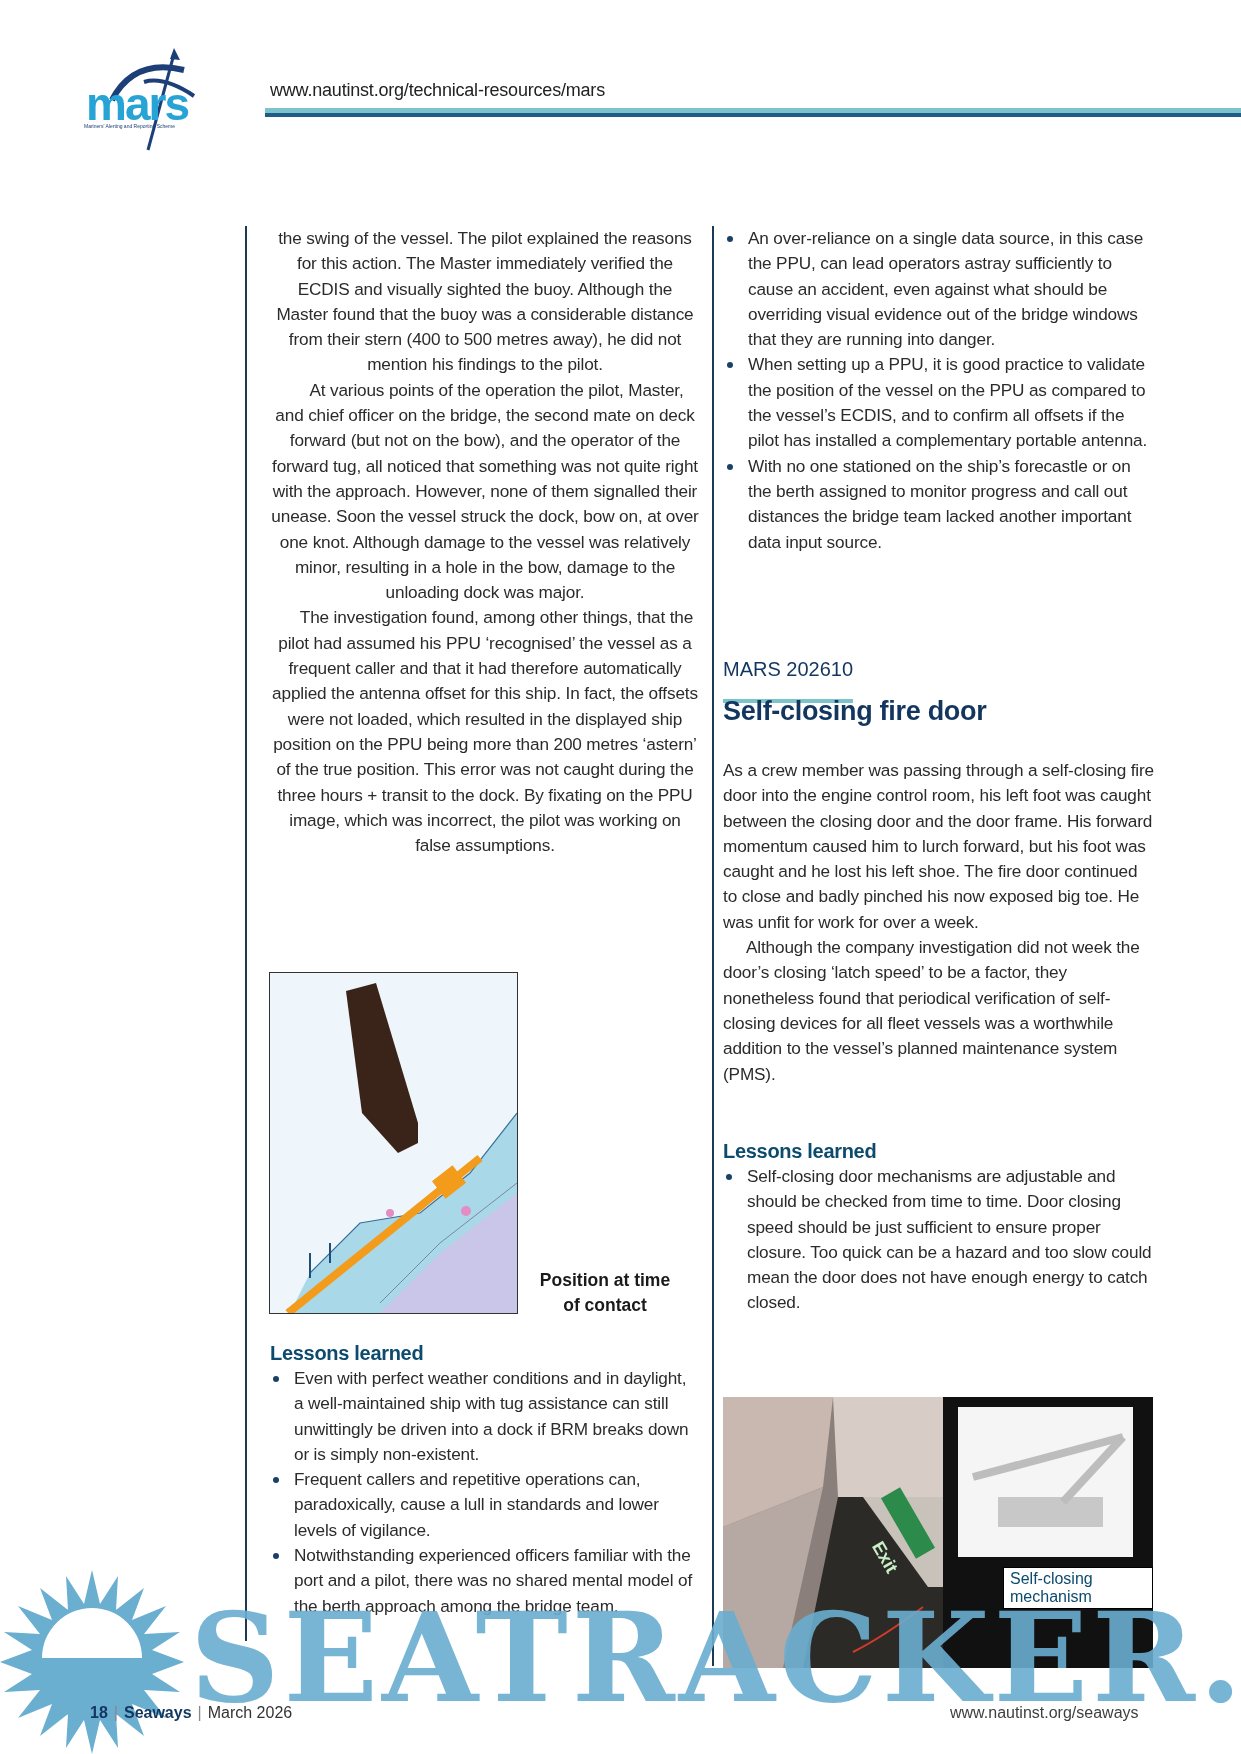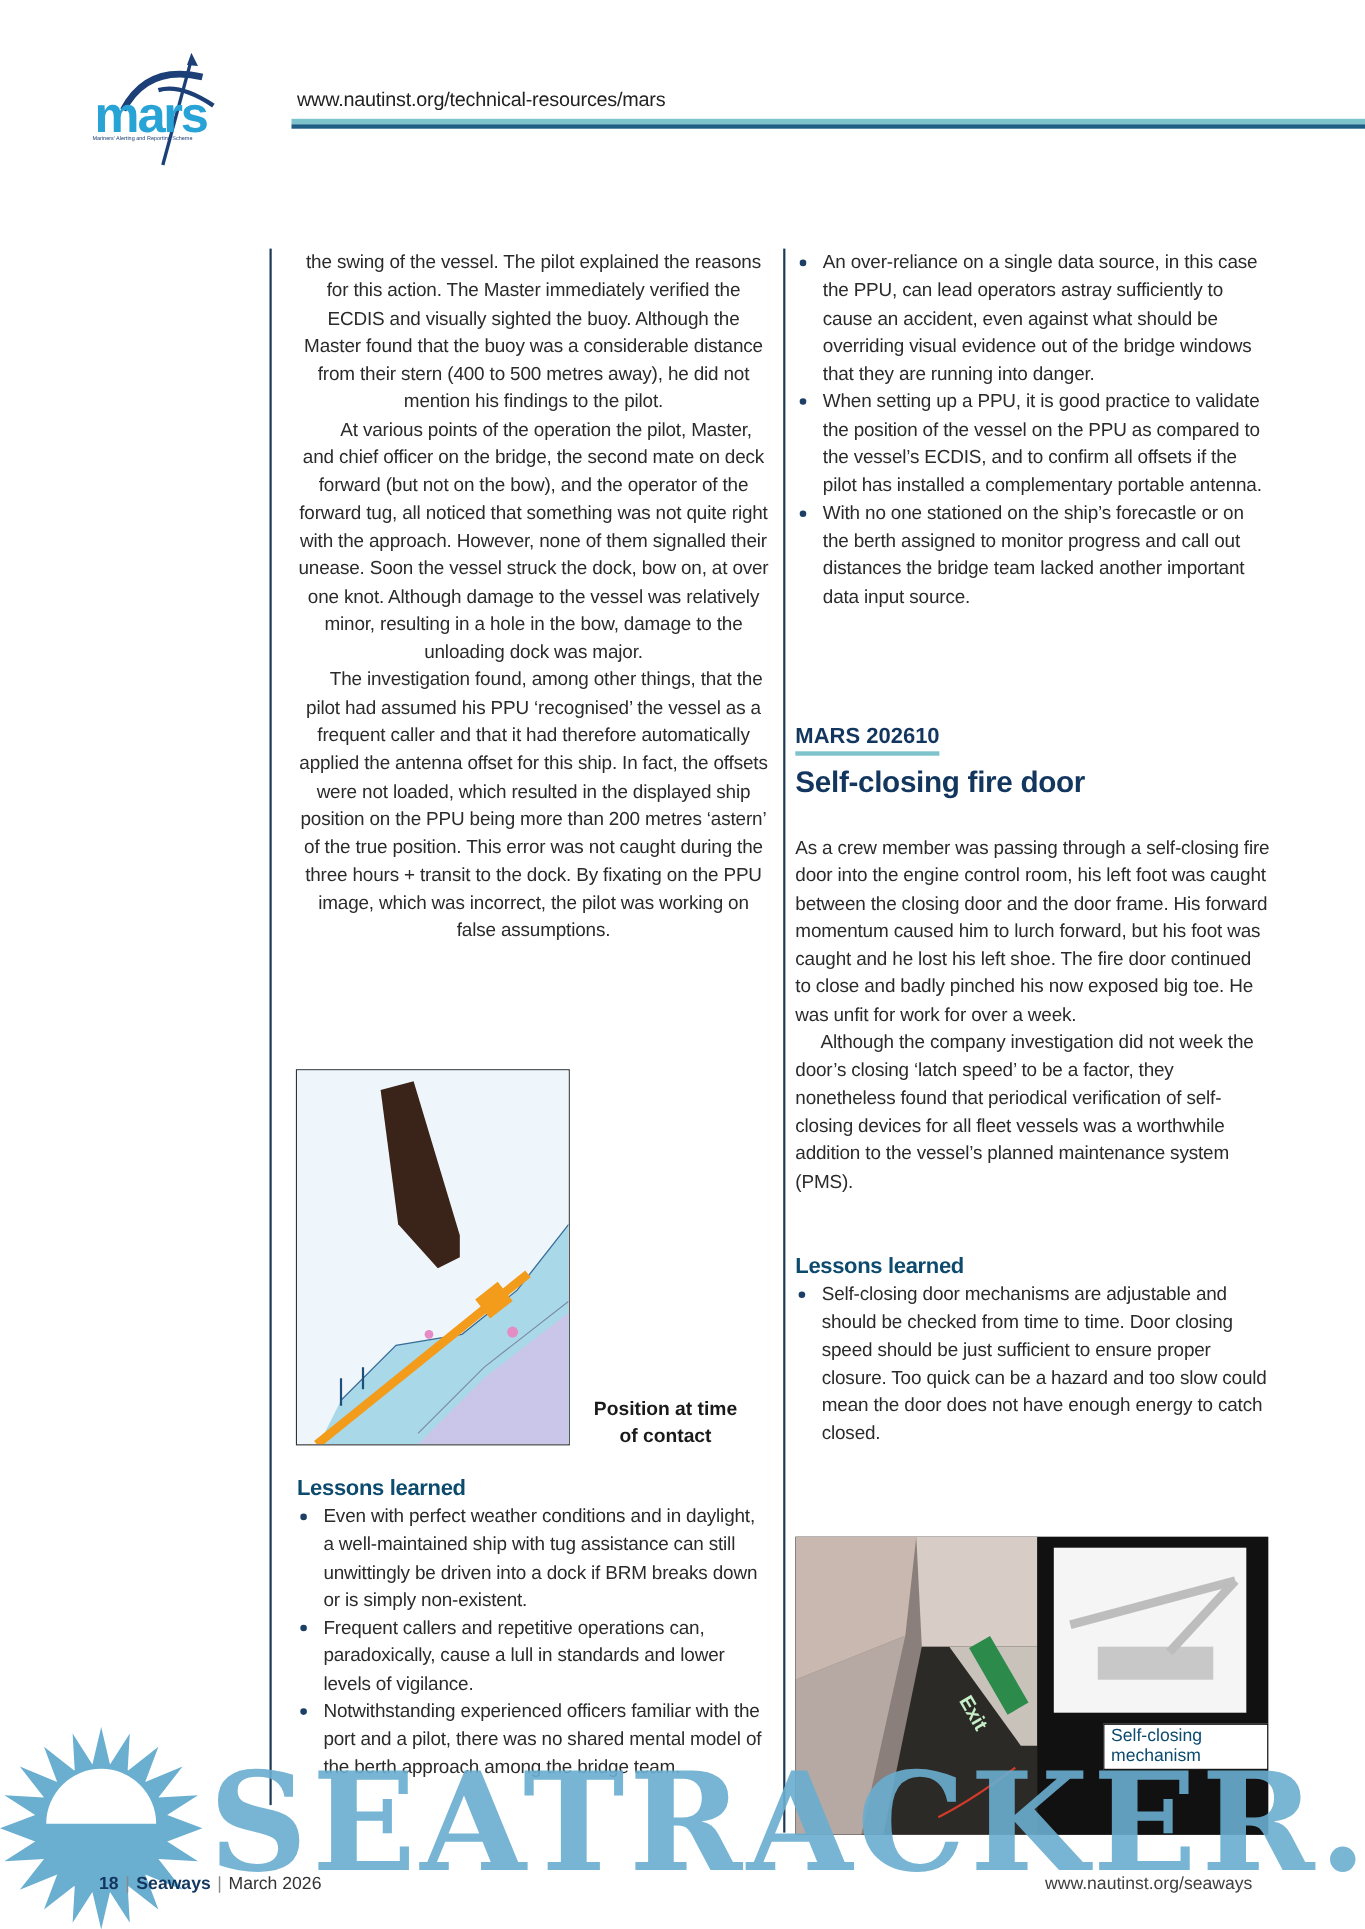--- a/index.html
+++ b/index.html
@@ -32,22 +32,22 @@
   .col-right { left: 724px; top: 226px; width: 430px; }
 
   ul.bullets { list-style: none; margin: 0; padding: 0; }
   ul.bullets li { position: relative; padding-left: 24px; }
   ul.bullets li::before {
     content: ""; position: absolute; left: 3px; top: 10px;
     width: 6px; height: 6px; border-radius: 50%; background: #1c3f66;
   }
 
   .section-id {
-    left: 723px; top: 657px; font-size: 20px; font-weight: bold; color: #13365f;
-    padding-bottom: 2px; border-bottom: 4px solid #7cc3cb; line-height: 24px;
+    left: 723px; top: 657px; font-size: 20px; font-weight: normal; color: #13365f;
+    padding-bottom: 18px; border-bottom: 4px solid #7cc3cb; line-height: 24px;
   }
   .section-title { left: 723px; top: 696px; font-size: 27px; font-weight: bold; color: #13365f; letter-spacing: -0.3px; }
 
   .lessons-heading { font-size: 20px; font-weight: bold; color: #0c4a6e; line-height: 26px; letter-spacing: -0.3px; }
 
   
   .chart-fig {
     left: 269px; top: 972px; width: 247px; height: 340px;
     border: 1px solid #333; background: #eef6fb; overflow: hidden;
   }

